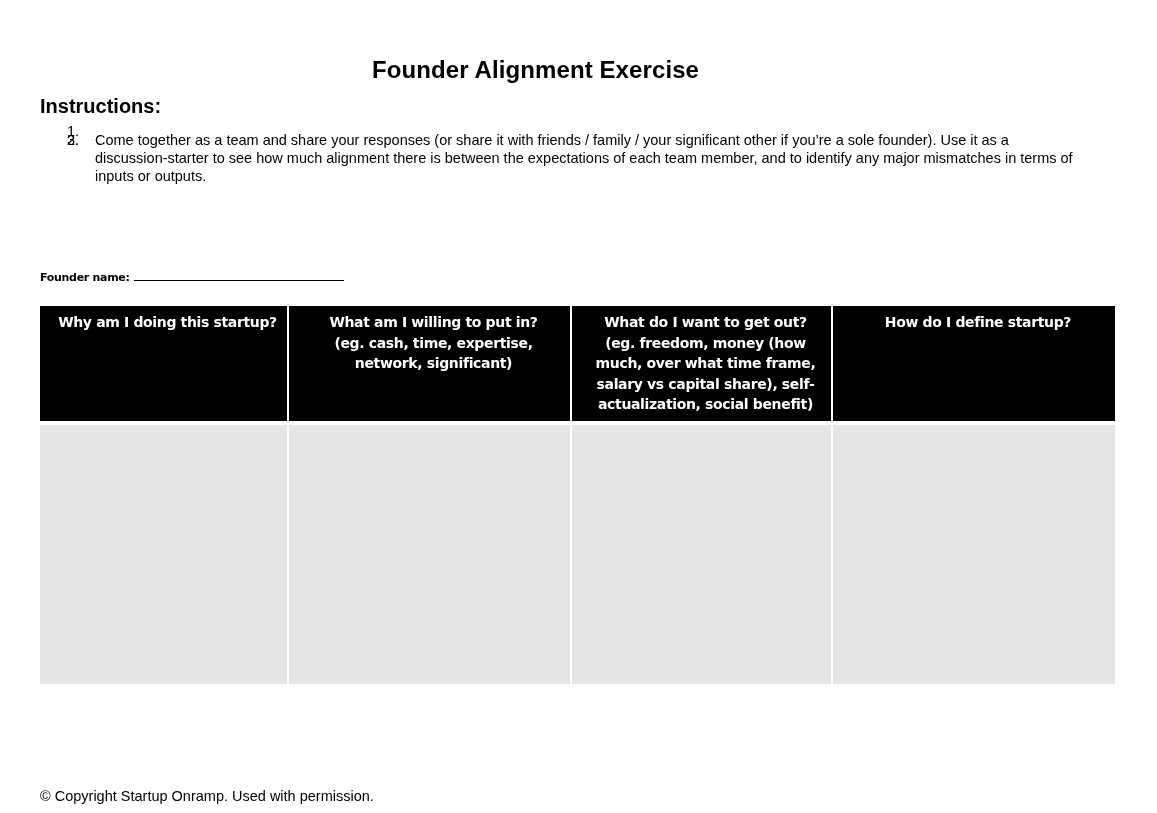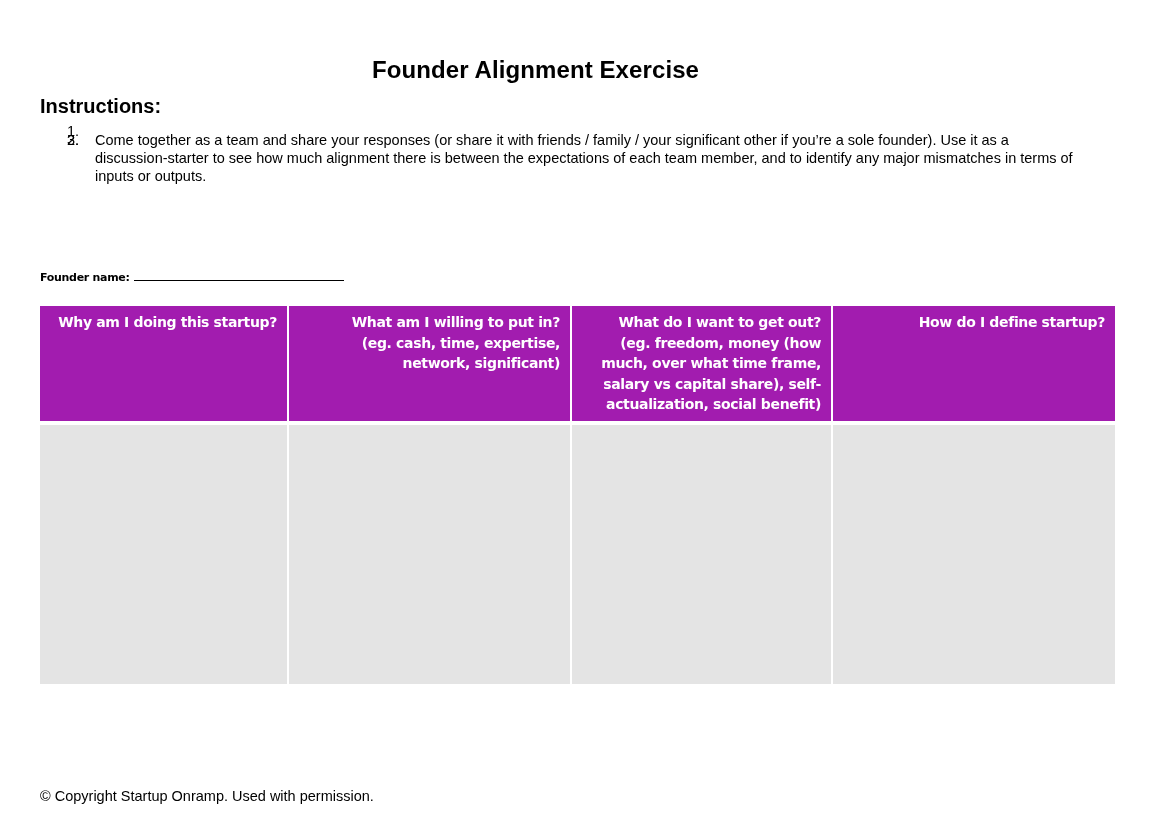--- a/index.html
+++ b/index.html
@@ -70,23 +70,23 @@
     .alignment-table {
       position: absolute;
       top: 306px;
       left: 40px;
       width: 1075px;
       border-collapse: separate;
       border-spacing: 0;
       table-layout: fixed;
     }
     .alignment-table th {
-      background: #a21caf;
+      background: #000000;
       color: #ffffff;
-      text-align: right;
+      text-align: center;
       vertical-align: top;
       font-family: "DejaVu Sans", sans-serif;
       font-size: 14px;
       font-weight: bold;
       line-height: 20.5px;
       letter-spacing: -0.35px;
       padding: 6px 10px 6px 18px;
       height: 115px;
       border-right: 2px solid #ffffff;
       border-bottom: 4px solid #ffffff;

